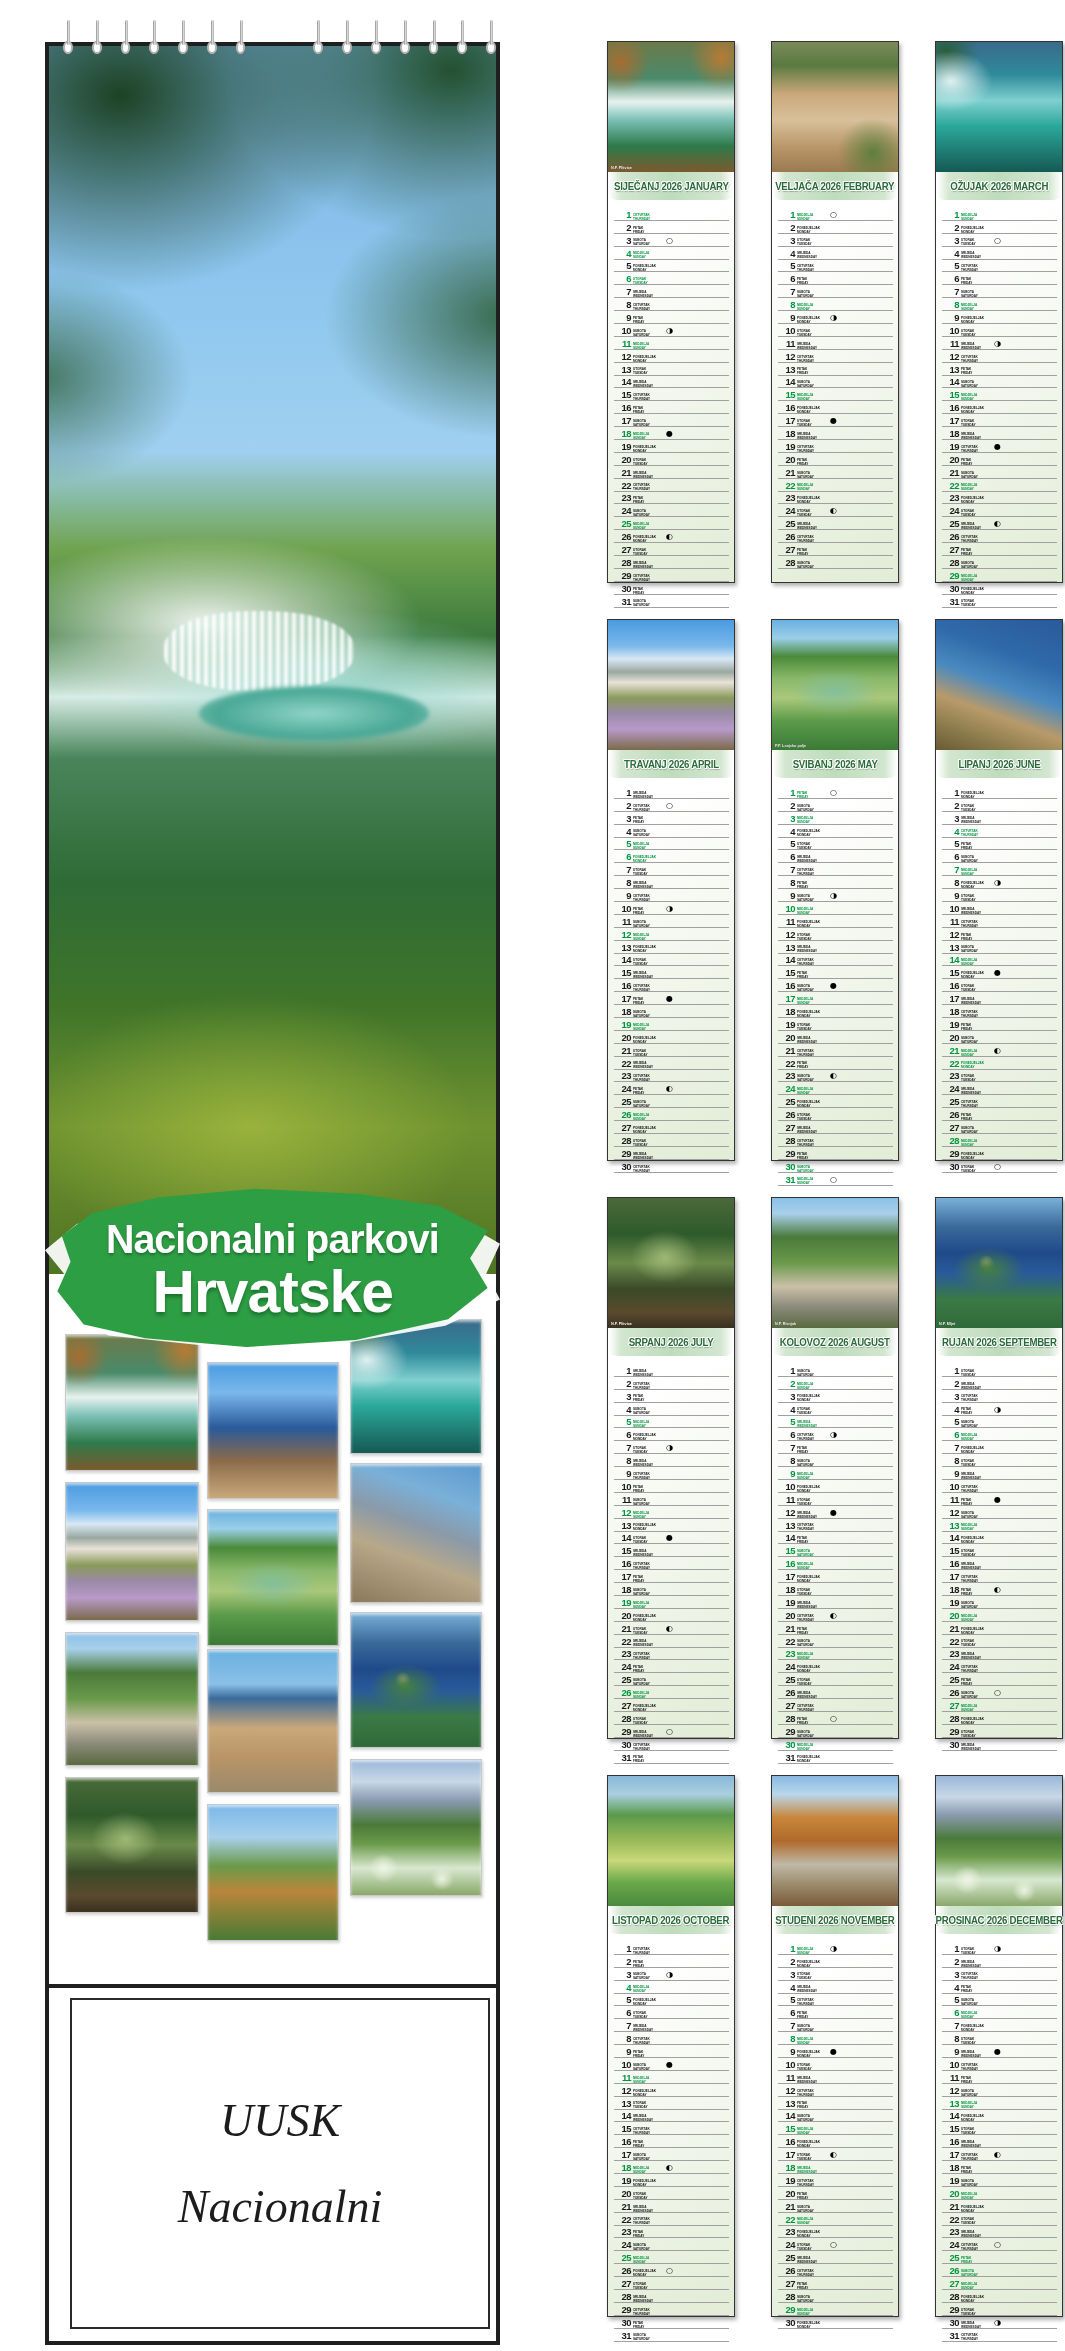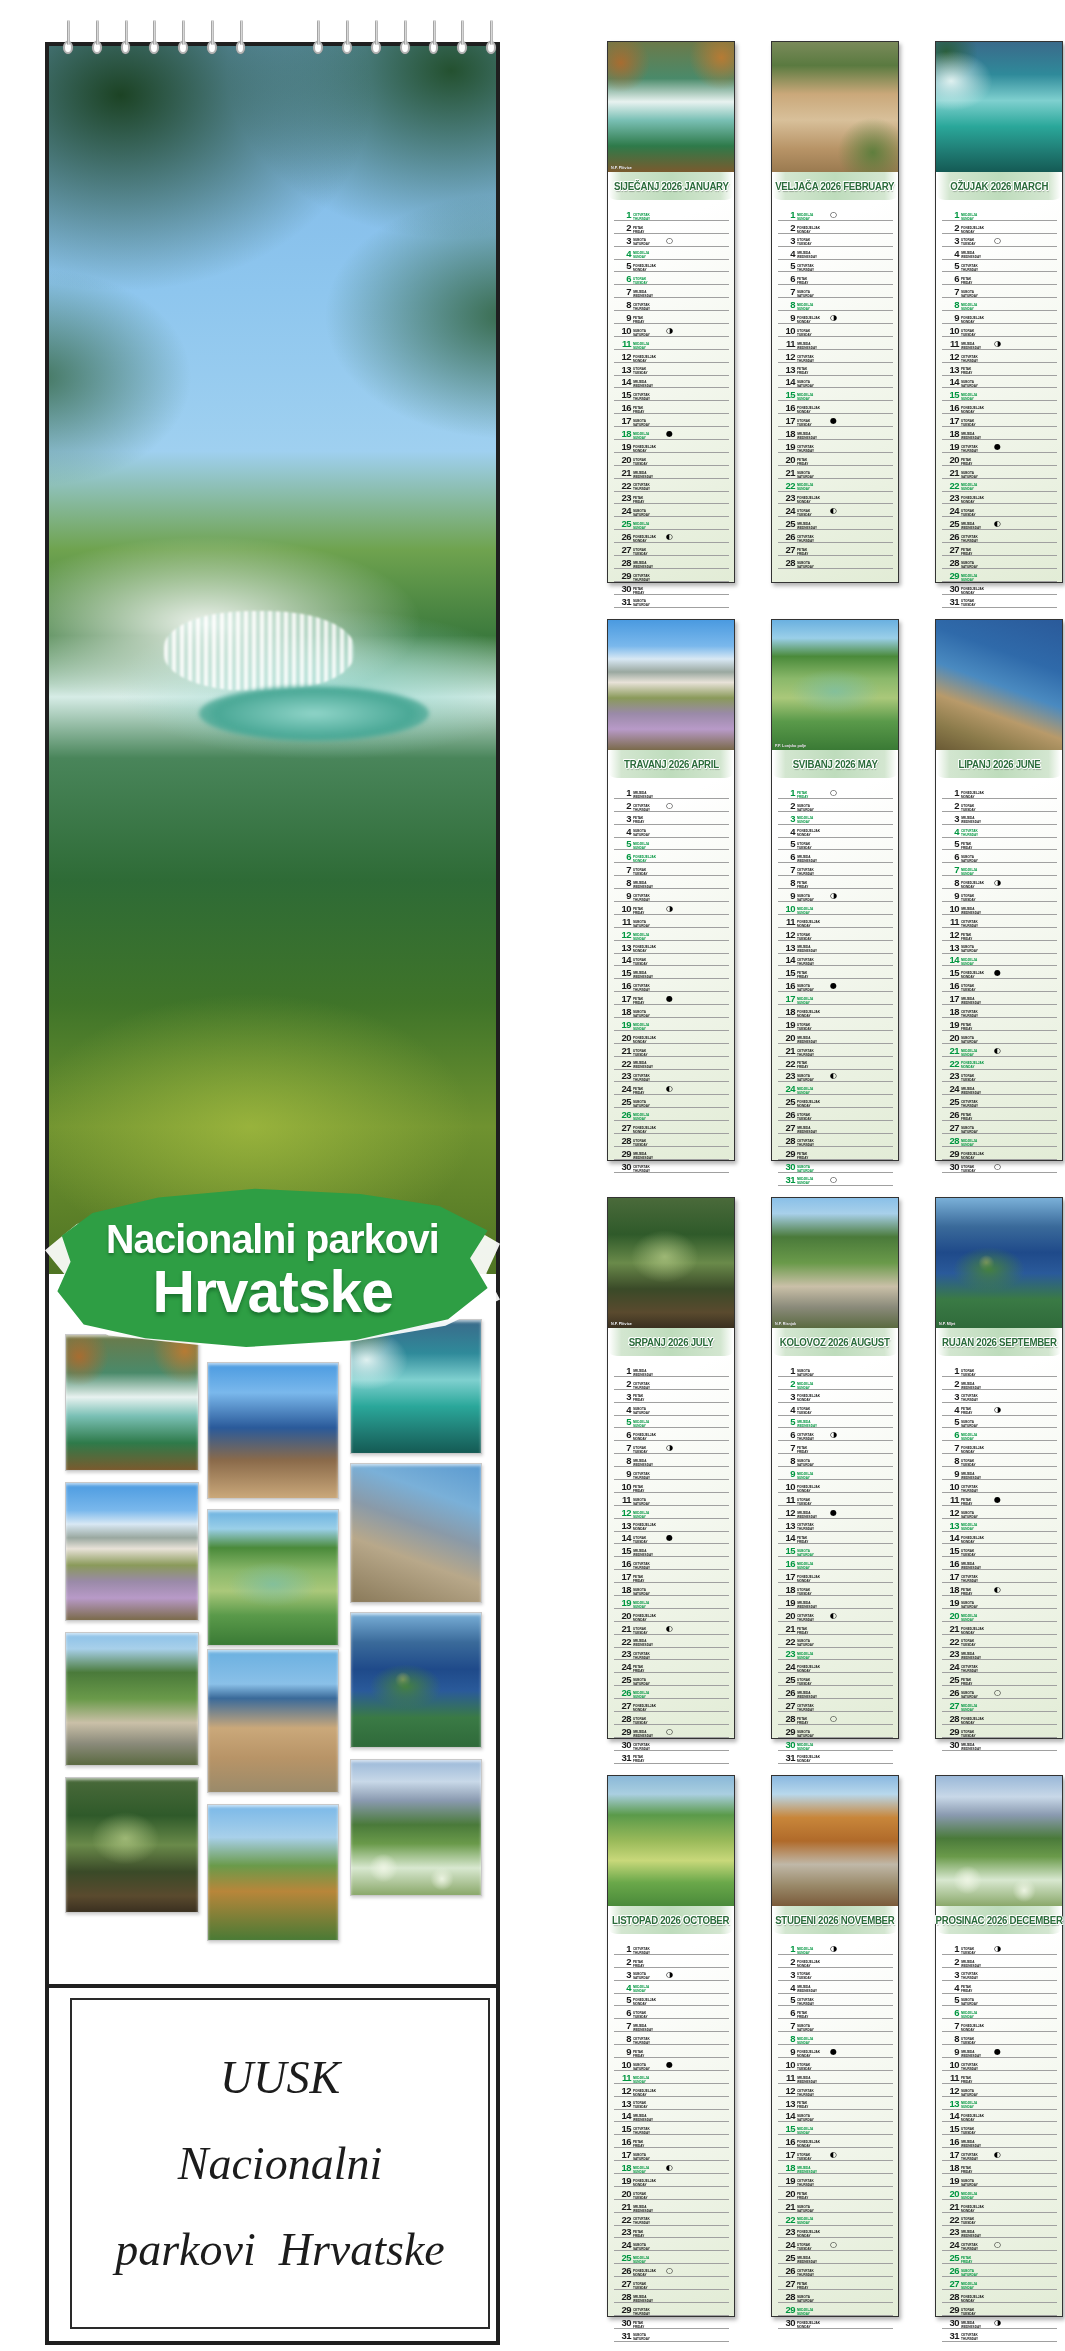--- a/index.html
+++ b/index.html
@@ -143,21 +143,20 @@
       <div class="thumb m3"></div>
       <div class="thumb t-skywalk"></div>
       <div class="thumb m9"></div>
       <div class="thumb m12"></div>
     </div>
 
     <div class="imprint">
       <div class="imprint-box">
         <div>UUSK</div>
         <div>Nacionalni</div>
-        <div>parkovi  Hrvatske</div>
       </div>
     </div>
   </section>
 
   <section class="months-grid">
       <article class="month-page">
     <div class="m-photo m1">
       <span class="m-caption">N.P. Plitvice</span>
     </div>
     <div class="m-header">

